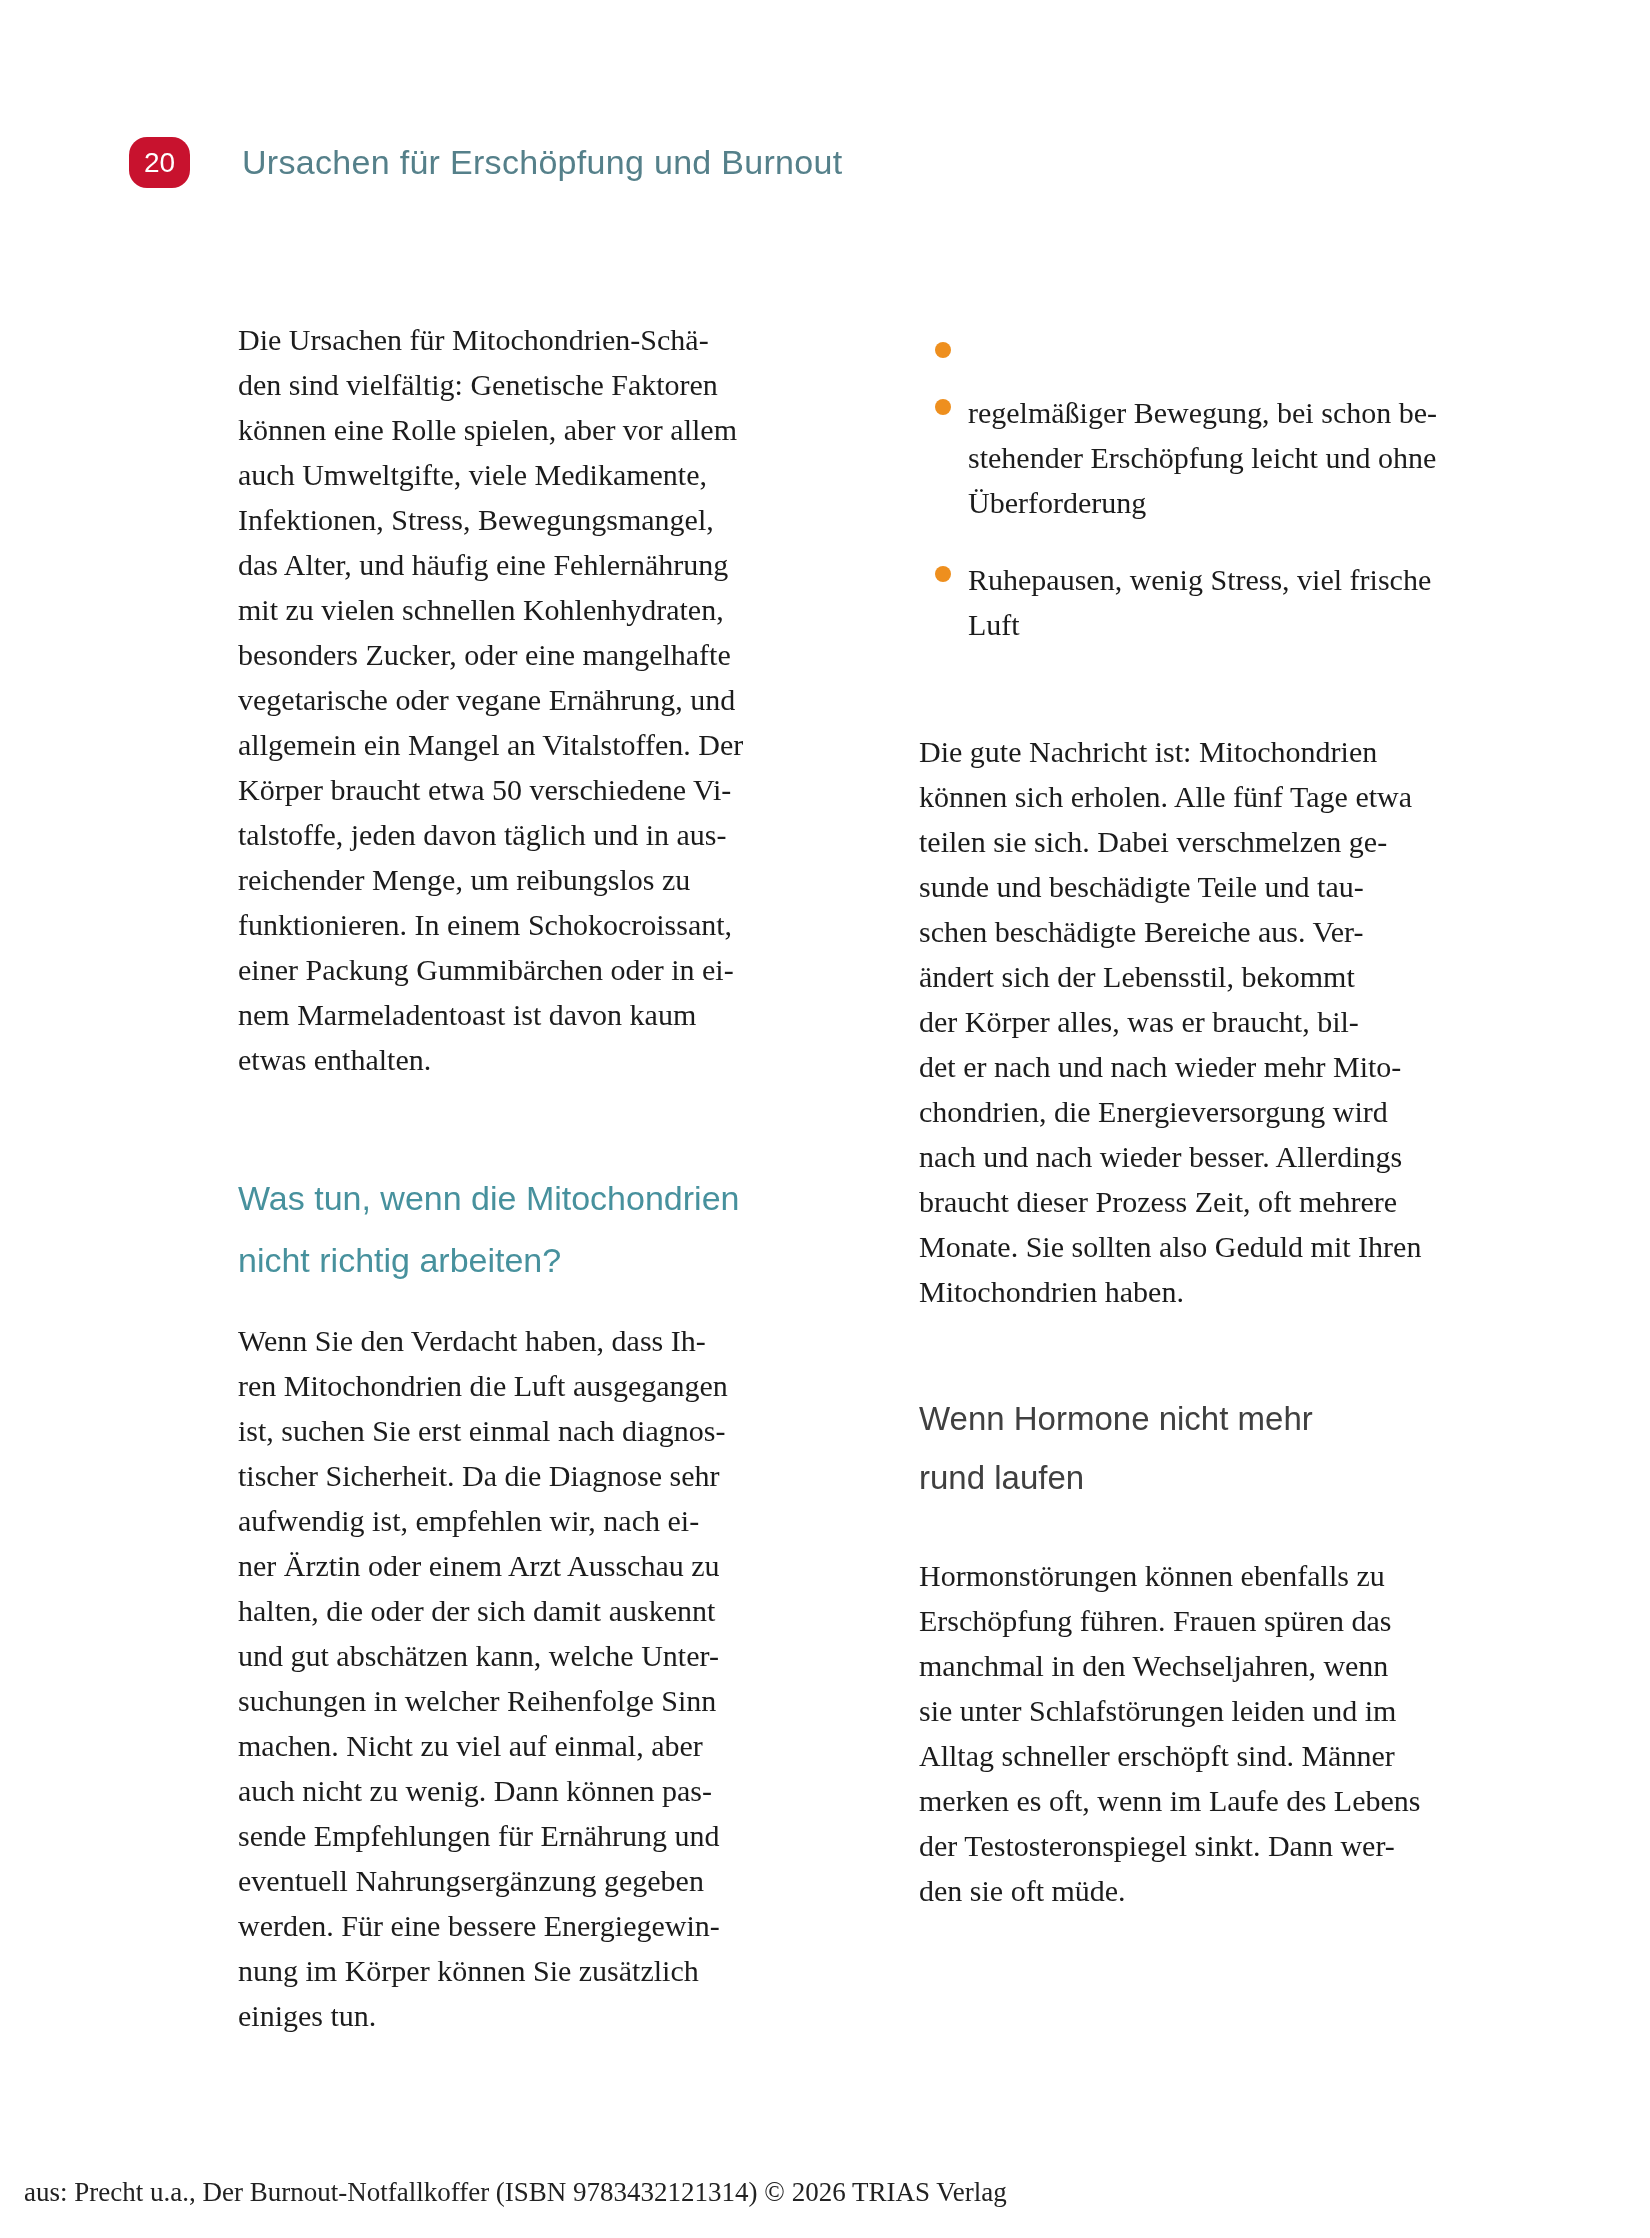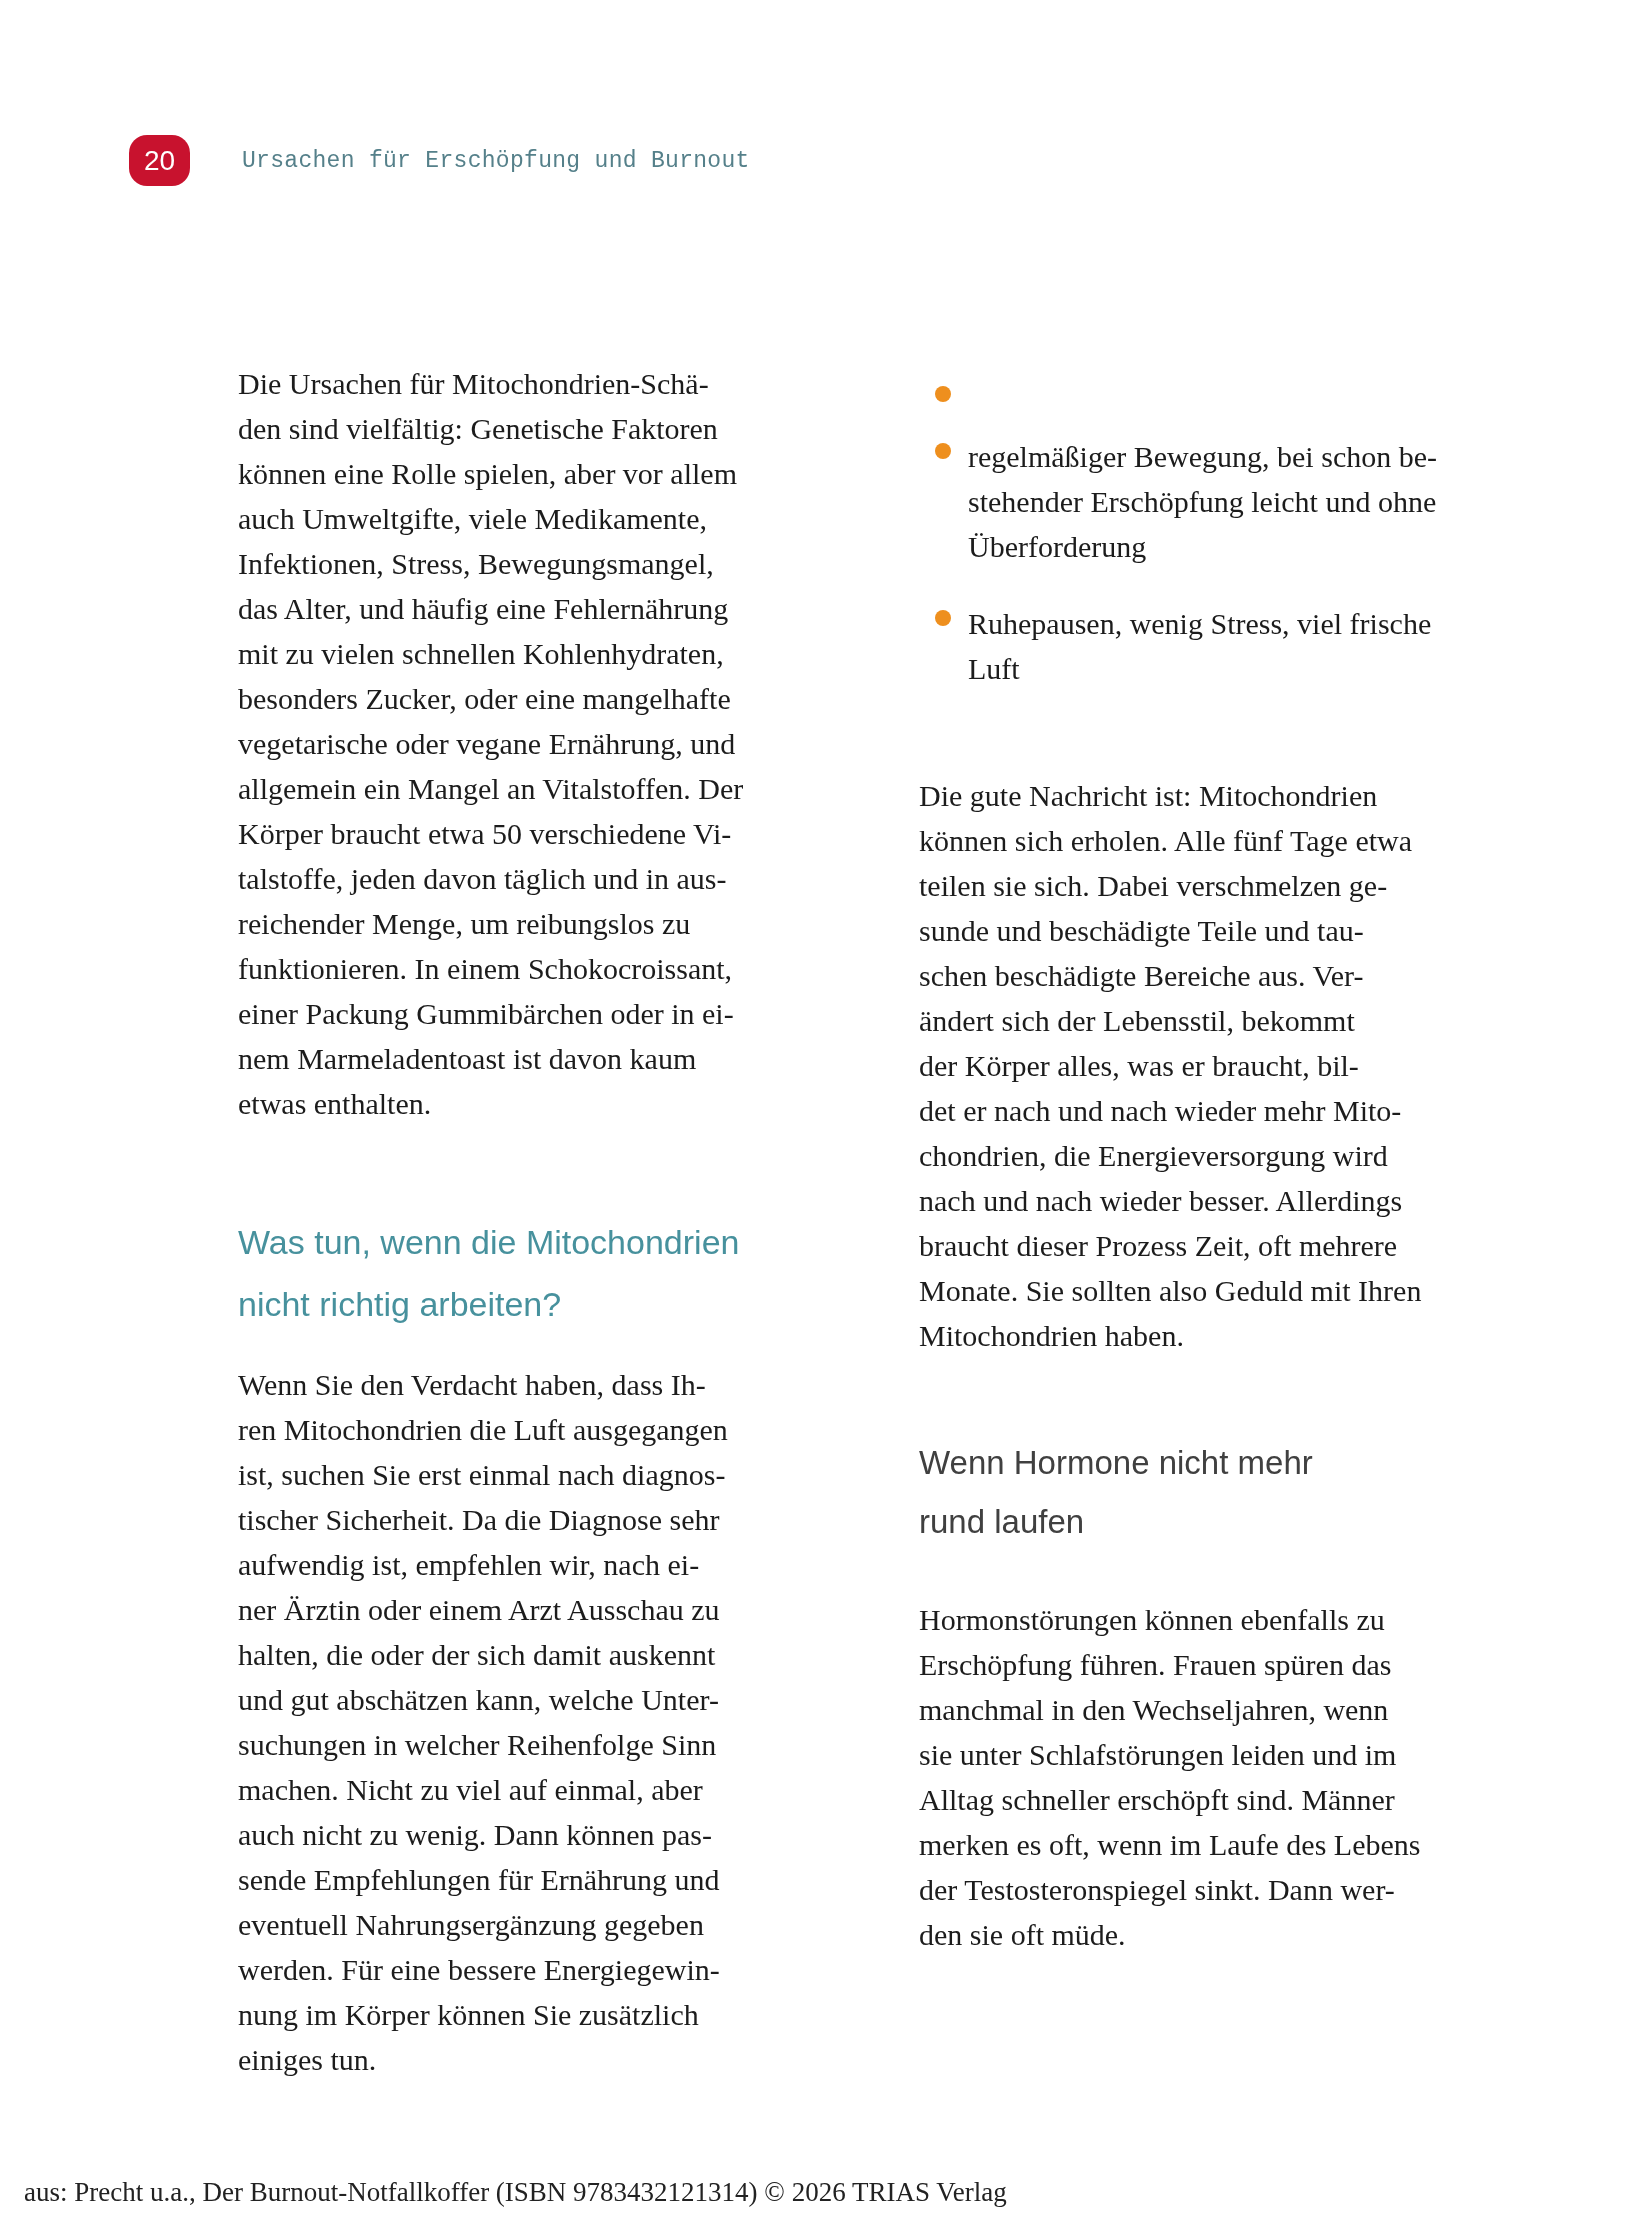--- a/index.html
+++ b/index.html
@@ -34,34 +34,33 @@
     background: #c8122e;
     border-radius: 18px;
     color: #ffffff;
     font-family: "Liberation Sans", sans-serif;
     font-size: 28px;
     display: flex;
     align-items: center;
     justify-content: center;
   }
   .header-title {
-    font-family: Liberation Mono, monospace;
-    font-size: 23px;
+    font-family: Liberation Sans, sans-serif;
+    font-size: 34px;
     color: #55808a;
     letter-spacing: 0.3px;
   }
 
   
   .col {
     position: absolute;
     width: 622px;
     top: 285px;
     font-size: 30px;
     line-height: 45px;
-    margin-top: 44px;
   }
   .col-left  { left: 206px; }
   .col-right { left: 887px; }
 
   .body-para {
     white-space: pre-line;
   }
 
   .subheading {
     font-family: "Liberation Sans", sans-serif;

